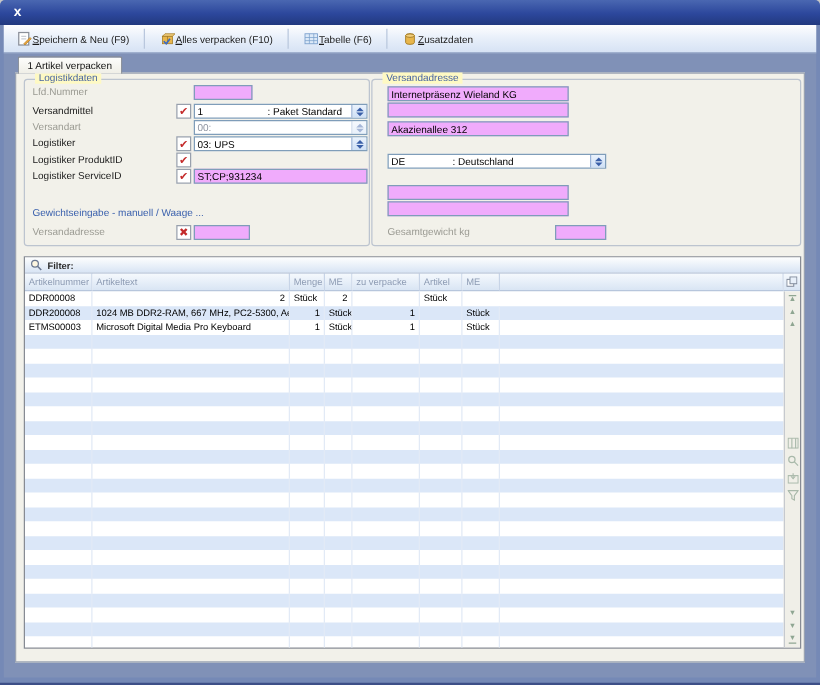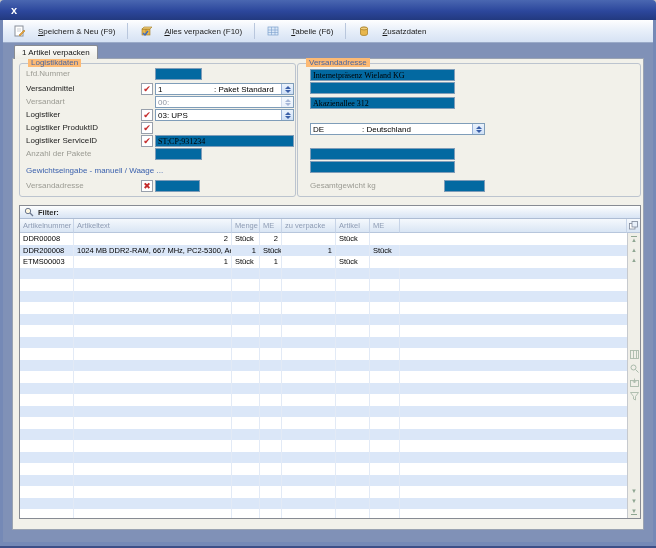--- a/index.html
+++ b/index.html
@@ -8,40 +8,40 @@
   
   .titlebar{position:absolute;left:0;top:0;width:656px;height:20px;
     background:linear-gradient(180deg,#4a67b1 0%,#2c479c 55%,#22397f 100%);
     display:flex;align-items:center;justify-content:space-between;padding:0 8px;border-radius:4px 4px 0 0;}
   .titletext{color:#fff;font-size:11px;font-weight:bold;letter-spacing:.2px;}
   .closex{color:#fff;font-size:11px;font-weight:bold;cursor:default;padding:0 3px;}
   
   .toolbar{position:absolute;left:3px;top:20px;width:650px;height:23px;
     background:linear-gradient(180deg,#fefeff 0%,#e9f0fa 45%,#d6e2f4 100%);
     border-bottom:1px solid #9aaac8;display:flex;align-items:center;padding:0 4px;gap:2px;font-size:8px;color:#1a1a1a;}
-  .tbtn{display:flex;align-items:center;gap:12px;padding:2px 6px;border:1px solid transparent;border-radius:2px;}
+  .tbtn{display:flex;align-items:center;gap:0;padding:2px 6px;border:1px solid transparent;border-radius:2px;}
   .tbtn u{text-decoration:underline;}
   .tsep{width:1px;height:16px;background:#b9c7dd;margin:0 3px;}
   .ticon{width:12px;height:12px;display:inline-block;}
   
   .client{position:absolute;left:3px;top:43px;width:650px;height:499px;background:#8091b7;}
   .tab{position:absolute;left:11px;top:2px;height:14px;padding:2px 7px 0 7px;font-size:8px;color:#111;
     background:linear-gradient(#fdfdfc,#efeee6);border:1px solid #898c91;border-bottom:none;border-radius:2px 2px 0 0;z-index:2;}
   .panel{position:absolute;left:9px;top:15px;width:632px;height:472px;background:#f2f1ea;border:1px solid #9aa3b2;}
   
   .group{position:absolute;border:1px solid #bcc4cf;border-radius:3px;}
-  .gcap{position:absolute;top:-6px;left:8px;background:#fdba74;padding:0 3px;font-size:8px;color:#4a66a0;}
+  .gcap{position:absolute;top:-6px;left:8px;background:#fef9c3;padding:0 3px;font-size:8px;color:#4a66a0;}
   .frow{position:absolute;left:0;right:0;height:13px;}
   .lab{position:absolute;left:6px;top:1px;font-size:8px;color:#1a1a1a;white-space:nowrap;}
   .lab.dis{color:#9b9b93;}
   .lab.r{left:12px;}
   .chk{position:absolute;left:121px;top:0;width:12px;height:12px;background:#fff;border:1px solid #98a0ac;
     color:#c42b2b;font-size:9px;line-height:10px;text-align:center;}
-  .tf{position:absolute;top:0;height:12px;border:1px solid #7f9db9;background:#0369a1;font-size:8px;
-    font-family:Liberation Serif, serif;padding:0 2px;margin:0;}
+  .tf{position:absolute;top:0;height:12px;border:1px solid #7f9db9;background:#f0abfc;font-size:8px;
+    font-family:Liberation Sans, sans-serif;padding:0 2px;margin:0;}
   .combo{position:absolute;top:0;height:12px;border:1px solid #7f9db9;background:#fff;font-size:8px;line-height:10px;padding:0 14px 0 2px;}
   .cval{position:absolute;left:2px;top:1px;white-space:nowrap;}
   .cdesc{position:absolute;top:1px;white-space:nowrap;}
   .spin{position:absolute;right:0;top:0;width:12px;height:10px;background:linear-gradient(#eaf2fc,#cfe0f6);
     border-left:1px solid #9ab3d8;display:flex;flex-direction:column;align-items:center;justify-content:center;gap:1px;}
   .spin i{display:block;width:0;height:0;border-left:3px solid transparent;border-right:3px solid transparent;}
   .spin .up{border-bottom:3px solid #3a5fa8;}
   .spin .dn{border-top:3px solid #3a5fa8;}
   .combo.dis{color:#8d93a0;}
   .combo.dis .spin{opacity:.45;}
@@ -184,24 +184,20 @@
           <span class="lab">Logistiker ProduktID</span>
           <span class="chk">✔</span>
         </div>
 
         <div class="frow" style="top:71px;">
           <span class="lab">Logistiker ServiceID</span>
           <span class="chk">✔</span>
           <input class="tf" style="left: 135px; width: 139px;" value="ST;CP;931234">
         </div>
 
-        <div class="frow" style="top:84px;">
-          <span class="lab dis">Anzahl der Pakete</span>
-          <input class="tf" style="left: 135px; width: 47px;" value="">
-        </div>
 
         <span class="section-link" style="top:102px;">Gewichtseingabe - manuell / Waage ...</span>
 
         <div class="frow" style="top:116px;">
           <span class="lab dis">Versandadresse</span>
           <span class="chk">✖</span>
           <input class="tf" style="left: 135px; width: 45px;" value="">
         </div>
       </div>
 
@@ -281,20 +277,21 @@
               <div class="c">1024 MB DDR2-RAM, 667 MHz, PC2-5300, Aeneon</div>
               <div class="c num">1</div>
               <div class="c">Stück</div>
               <div class="c num">1</div>
               <div class="c"></div>
               <div class="c">Stück</div>
               <div class="c last"></div>
             </div>
             <div class="gridrow trow">
               <div class="c">ETMS00003</div>
+              <div class="c">Microsoft Digital Media Pro Keyboard</div>
               <div class="c num">1</div>
               <div class="c">Stück</div>
               <div class="c num">1</div>
               <div class="c"></div>
               <div class="c">Stück</div>
               <div class="c last"></div>
             </div>
           <div class="gridrow trow">
                 <div class="c"></div>
                 <div class="c"></div>

